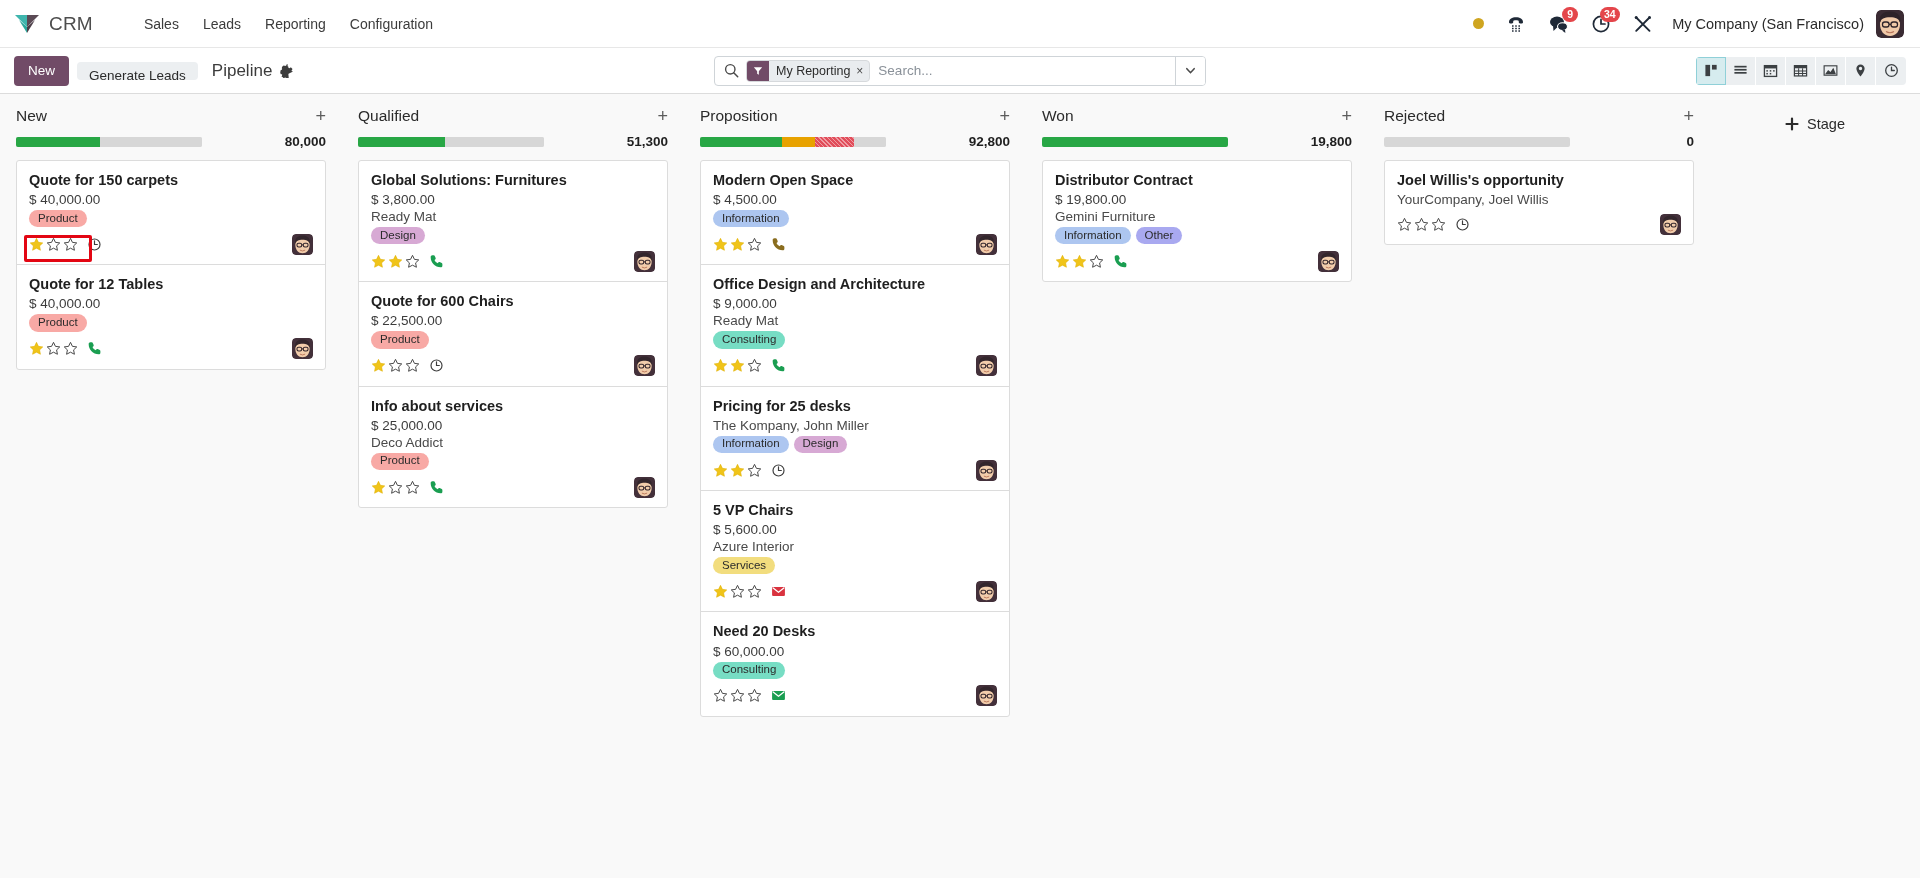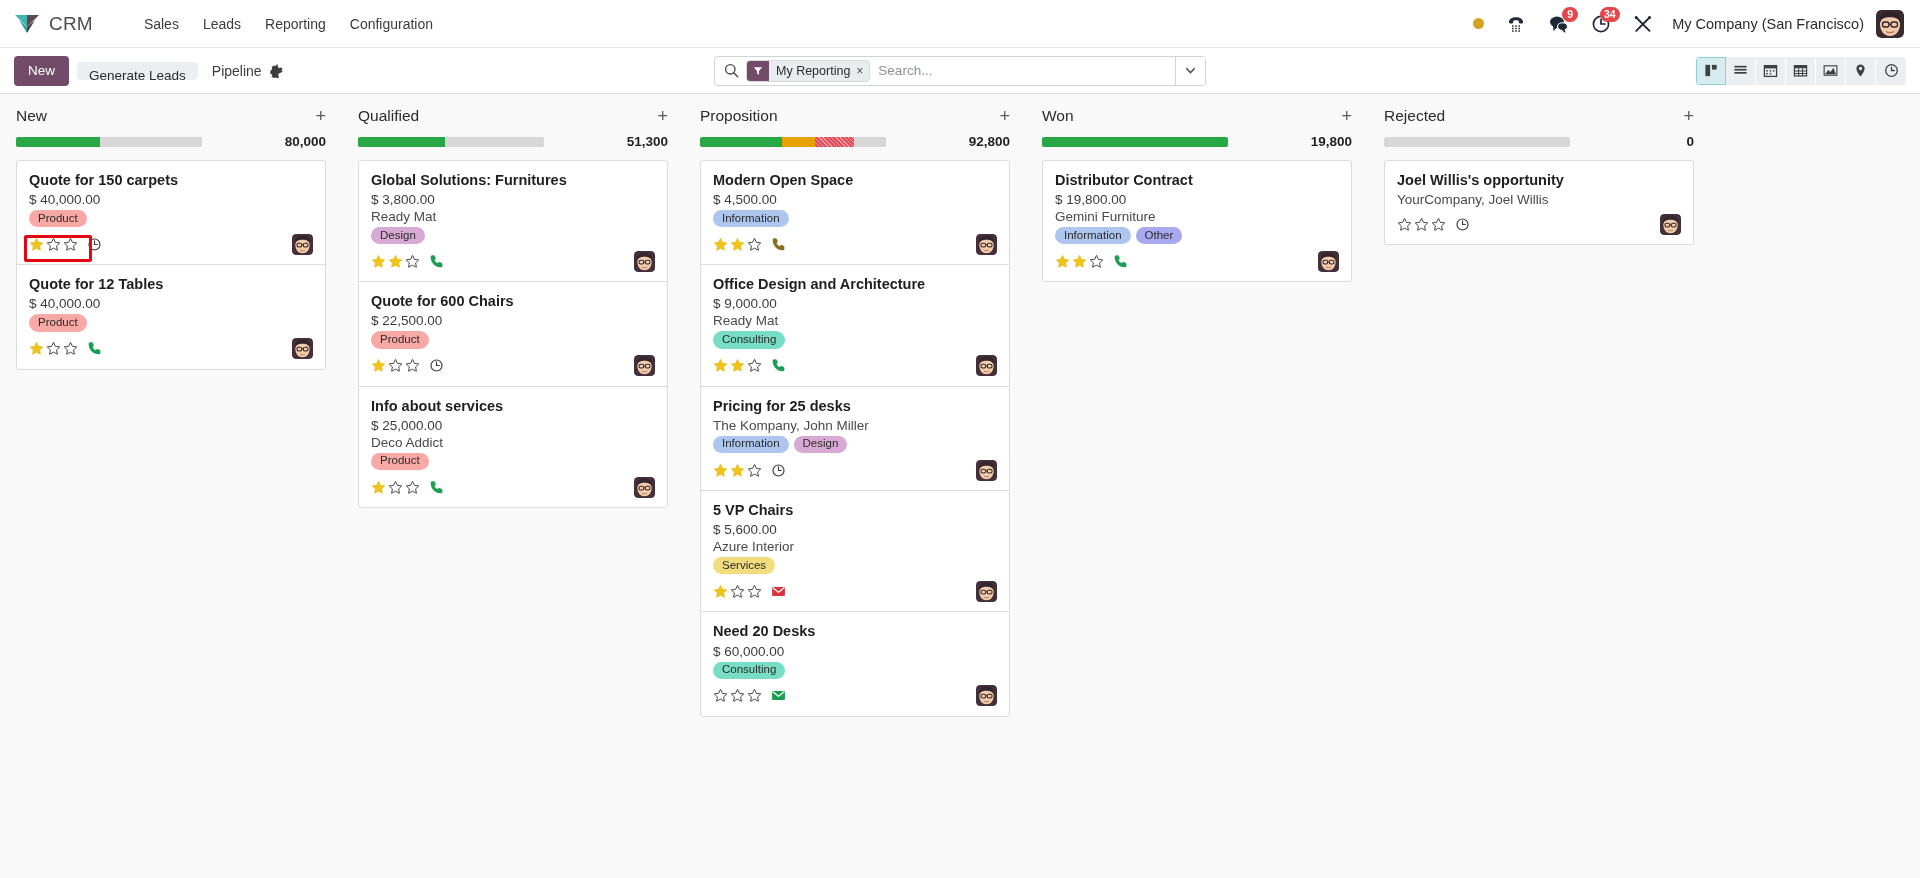--- a/index.html
+++ b/index.html
@@ -103,21 +103,21 @@
     font-size: 13.5px;
     font-weight: 500;
     padding: 6px 12px;
     margin-left: 8px;
     cursor: pointer;
     height: 18px;
   }
   .breadcrumb {
     margin-left: 14px;
     display: flex; align-items: center; gap: 8px;
-    font-size: 14px;
+    font-size: 17px;
     color: #3c3c3c;
   }
   .gear-icon { cursor: pointer; display:block; color:#3c3c3c; }
 
   
   .searchwrap {
     position: absolute;
     left: 50%;
     transform: translateX(-50%);
     width: 492px;
@@ -963,13 +963,21 @@
                 <path d="M4 10.5C4 5.2 8.2 2 14 2s10 3.2 10 8.5c0 1-.3 1.9-.9 2.4-.3-3.6-4-5.2-9.1-5.2S5.2 9.3 4.9 12.9C4.3 12.4 4 11.5 4 10.5z" fill="#33262c"></path>
                 <rect x="6.6" y="12.2" width="6.4" height="5" rx="2.2" fill="none" stroke="#33262c" stroke-width="1.4"></rect>
                 <rect x="15" y="12.2" width="6.4" height="5" rx="2.2" fill="none" stroke="#33262c" stroke-width="1.4"></rect>
                 <path d="M13 14.5 H15" stroke="#33262c" stroke-width="1.3"></path>
                 <path d="M10.5 21.5 q3.5 2.2 7 0" stroke="#bd7a5e" stroke-width="1.3" fill="none"></path>
               </svg></span>
           </div>
         </div>
       </div>
     </div>
+    <div class="addstage">
+      <div class="addstage-btn">
+        <svg width="14" height="14" viewBox="0 0 14 14">
+          <path d="M7 1.5 V12.5 M1.5 7 H12.5" stroke="#2b2b2b" stroke-width="2.2" stroke-linecap="round"></path>
+        </svg>
+        <span>Stage</span>
+      </div>
+    </div>
   </div>
 
 </body></html>

